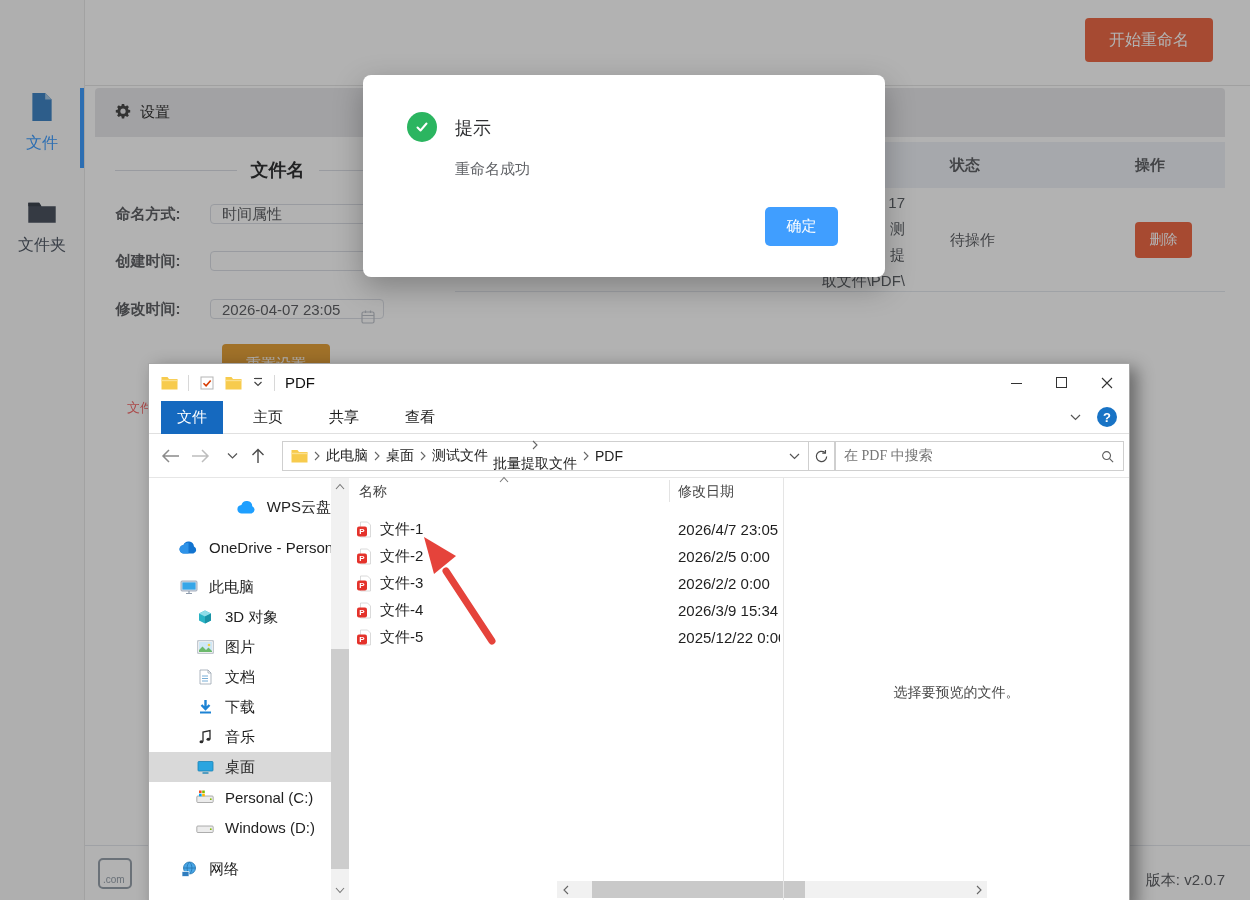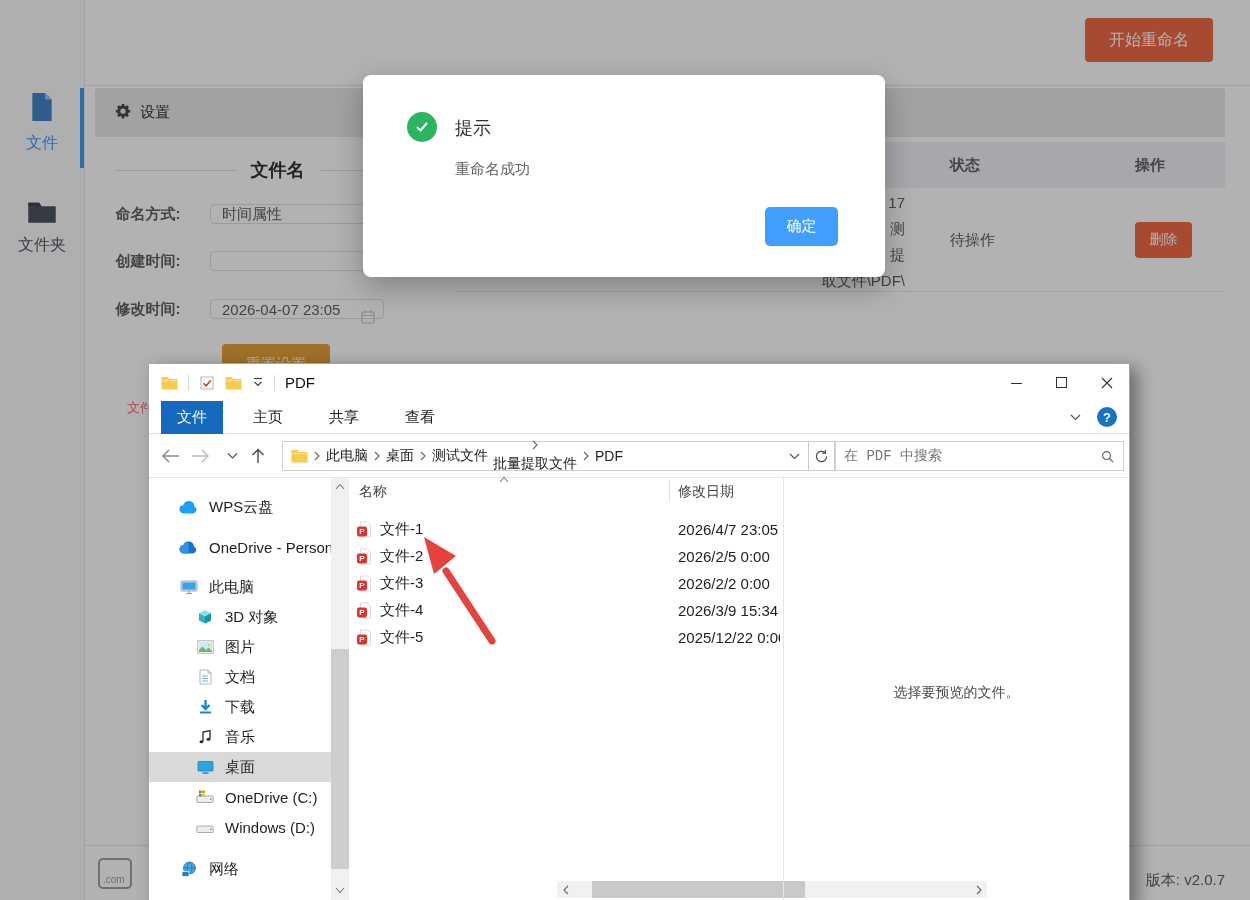--- a/index.html
+++ b/index.html
@@ -89,27 +89,27 @@
   .ex-nav{position:absolute;left:0;top:70px;width:100%;height:44px;border-bottom:1px solid #e6e6e6;background:#fff;}
   .nav-ic{position:absolute;top:50%;transform:translateY(-50%);line-height:0;}
   .nav-back{left:12px;} .nav-fwd{left:42px;} .nav-chev{left:78px;} .nav-up{left:102px;}
   .addr{position:absolute;left:133px;top:7px;width:527px;height:30px;border:1px solid #cfcfcf;display:flex;align-items:center;
         padding:0 8px;gap:5px;font-size:14px;color:#222;}
   .addr .crumb-sep{line-height:0;margin:0 1px;}
   .addr-caret{margin-left:auto;line-height:0;}
   .refresh-box{position:absolute;left:659px;top:7px;width:27px;height:30px;border:1px solid #cfcfcf;border-left:0;
                display:flex;align-items:center;justify-content:center;line-height:0;}
   .search-box{position:absolute;left:686px;top:7px;width:289px;height:30px;border:1px solid #cfcfcf;display:flex;align-items:center;}
-  .search-box input{flex:1;border:0;outline:none;font-size:14px;padding:0 8px;color:#555;background:transparent;font-family:Liberation Mono, monospace;min-width:0;}
+  .search-box input{flex:1;border:0;outline:none;font-size:14px;padding:0 8px;color:#555;background:transparent;font-family:Liberation Serif, serif;min-width:0;}
   .search-ic{margin-right:8px;line-height:0;}
 
   .ex-body{position:absolute;left:0;top:114px;right:0;bottom:0;}
   .ex-side{position:absolute;left:0;top:0;width:182px;bottom:0;overflow:hidden;font-size:15px;}
   .side-it{height:30px;display:flex;align-items:center;gap:10px;padding-left:30px;white-space:nowrap;overflow:hidden;}
-  .side-it:first-of-type{margin-top:14px;}
+  .side-it:first-of-type{margin-top:14px;justify-content:flex-end;}
   .side-it.child{padding-left:46px;}
   .side-it.gap-sm{margin-top:10px;} .side-it.gap-lg{margin-top:12px;}
   .side-it.selected{background:#d9d9d9;}
   .side-it .ic{width:20px;display:flex;justify-content:center;line-height:0;flex:0 0 auto;}
 
   .ex-vscroll{position:absolute;left:182px;top:0;width:18px;bottom:0;background:#f1f1f1;}
   .vs-up{position:absolute;top:0;left:0;width:18px;height:17px;display:flex;align-items:center;justify-content:center;line-height:0;}
   .vs-thumb{position:absolute;top:171px;left:0;width:18px;height:220px;background:#cdcdcd;}
   .vs-down{position:absolute;top:404px;left:0;width:18px;height:17px;display:flex;align-items:center;justify-content:center;line-height:0;}
 
@@ -495,21 +495,21 @@
             <span class="ic" data-interactable="false">
               <svg width="18" height="14" viewBox="0 0 18 14">
                 <rect x="0.8" y="6" width="16.4" height="6.5" rx="1" fill="#ececec" stroke="#9a9a9a" stroke-width="0.8"></rect>
                 <circle cx="14.8" cy="9.2" r="0.9" fill="#7fba00"></circle>
                 <rect x="3" y="0.5" width="2.6" height="2.6" fill="#f25022"></rect>
                 <rect x="6.2" y="0.5" width="2.6" height="2.6" fill="#7fba00"></rect>
                 <rect x="3" y="3.7" width="2.6" height="2.6" fill="#00a4ef"></rect>
                 <rect x="6.2" y="3.7" width="2.6" height="2.6" fill="#ffb900"></rect>
               </svg>
             </span>
-            <span data-interactable="false">OneDrive (C:)</span>
+            <span data-interactable="false">Personal (C:)</span>
           </div>
 
           <div class="side-it child" data-interactable="true">
             <span class="ic" data-interactable="false">
               <svg width="18" height="14" viewBox="0 0 18 14">
                 <rect x="0.8" y="6" width="16.4" height="6.5" rx="1" fill="#ececec" stroke="#9a9a9a" stroke-width="0.8"></rect>
                 <circle cx="14.8" cy="9.2" r="0.9" fill="#7fba00"></circle>
               </svg>
             </span>
             <span data-interactable="false">Windows (D:)</span>

